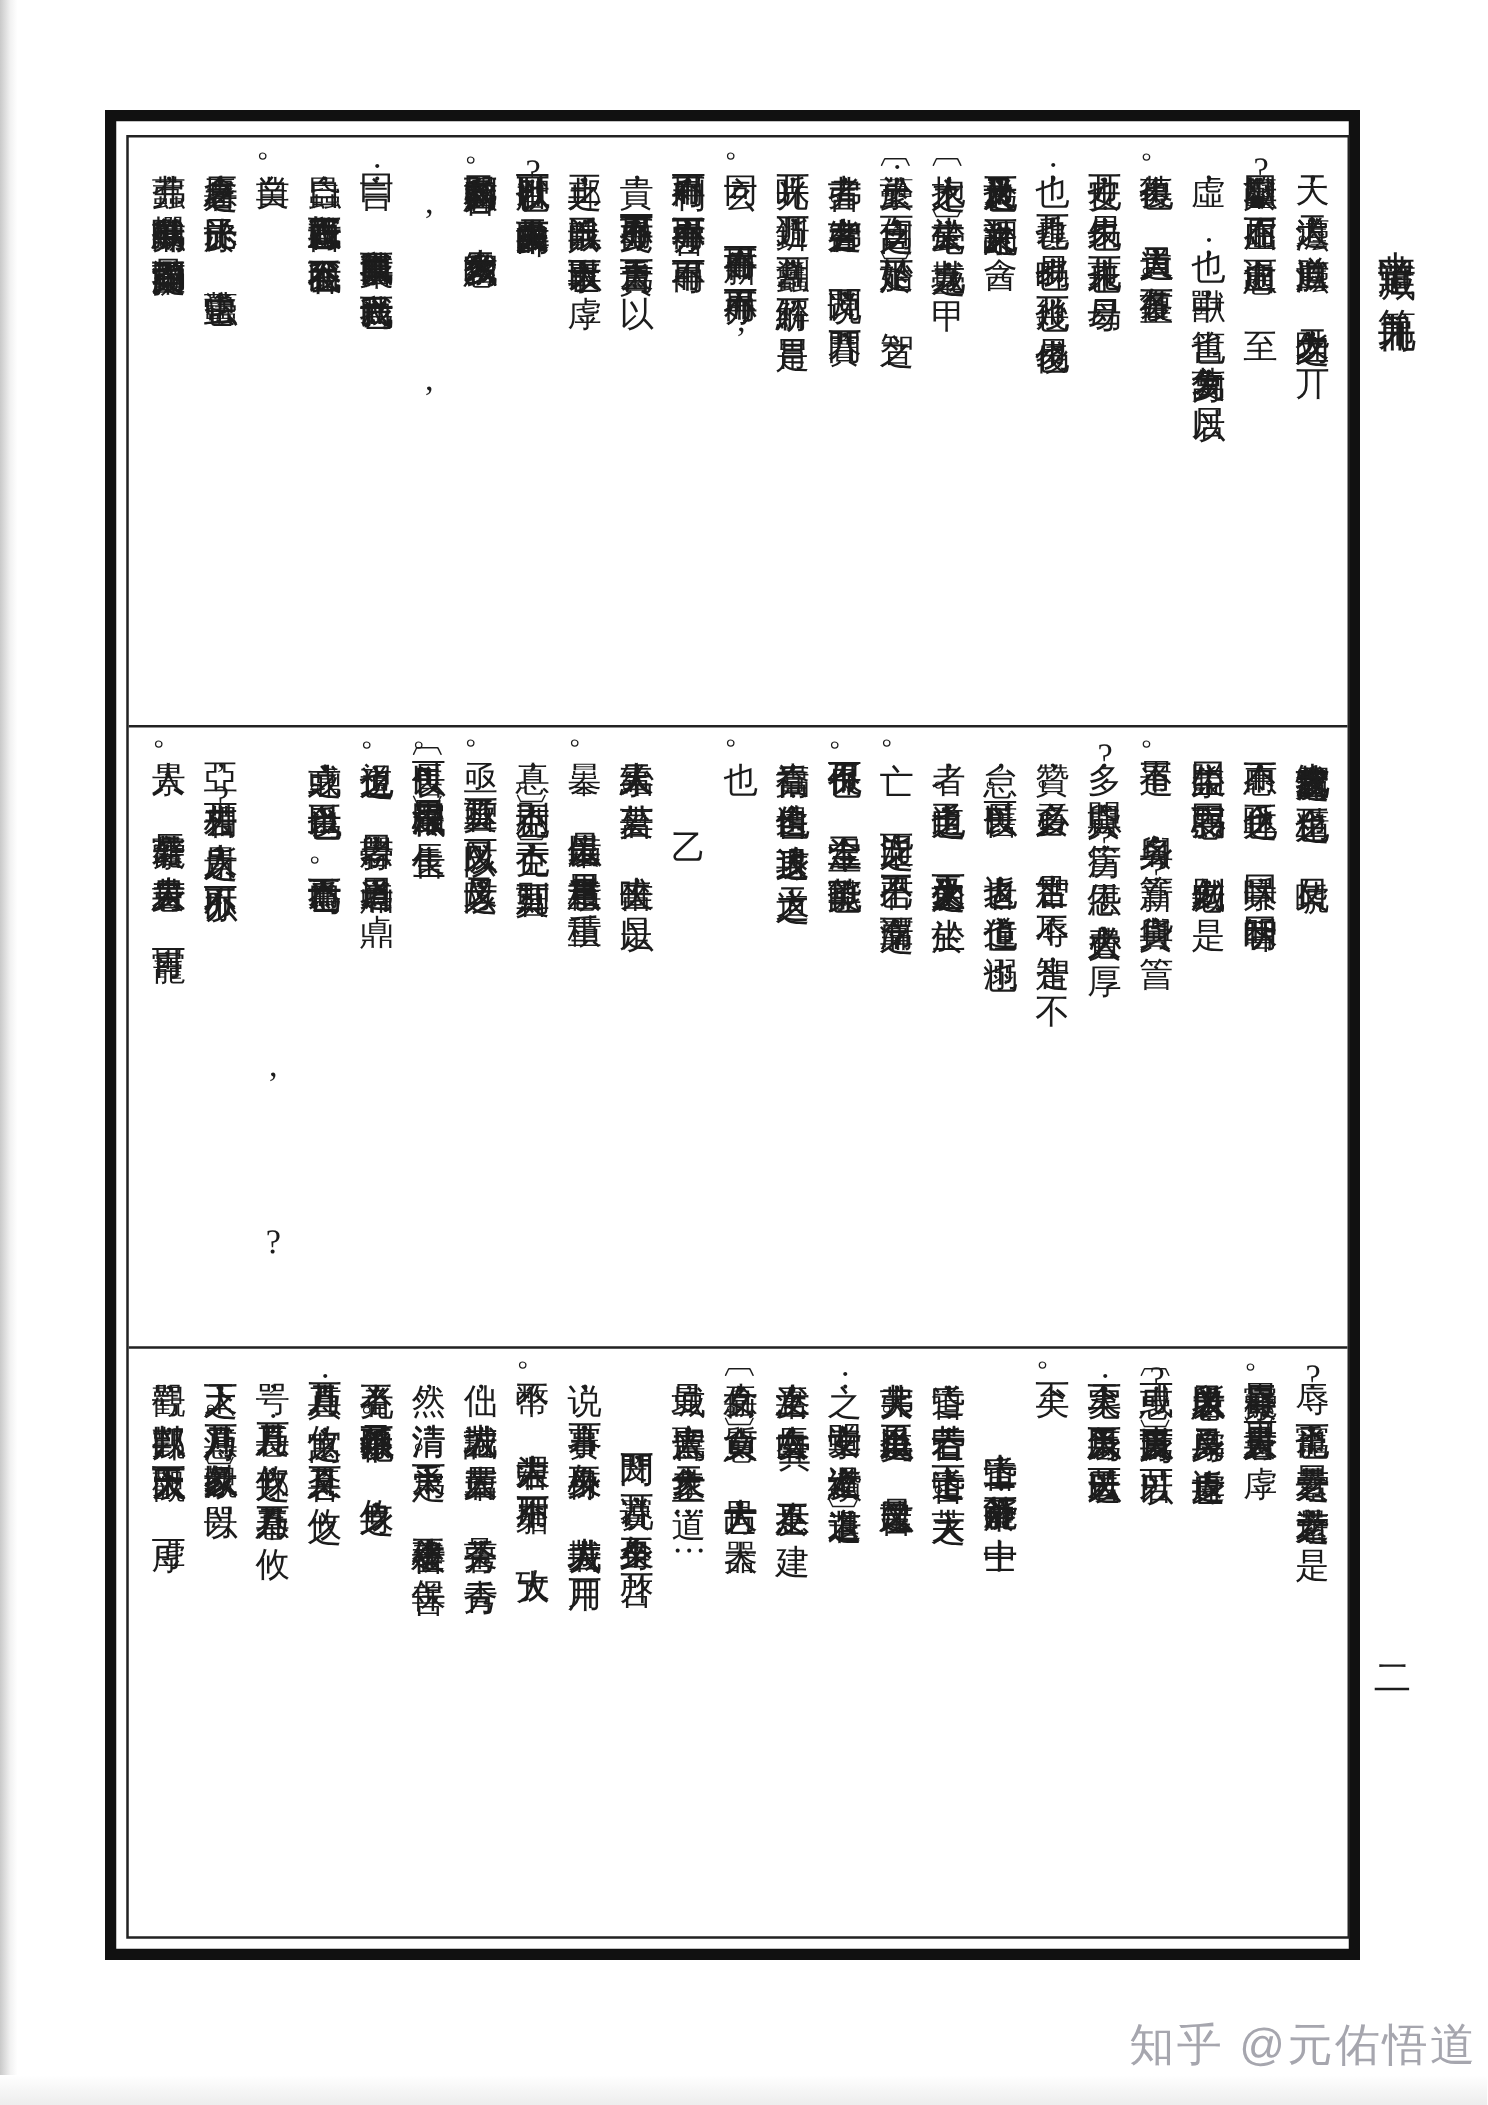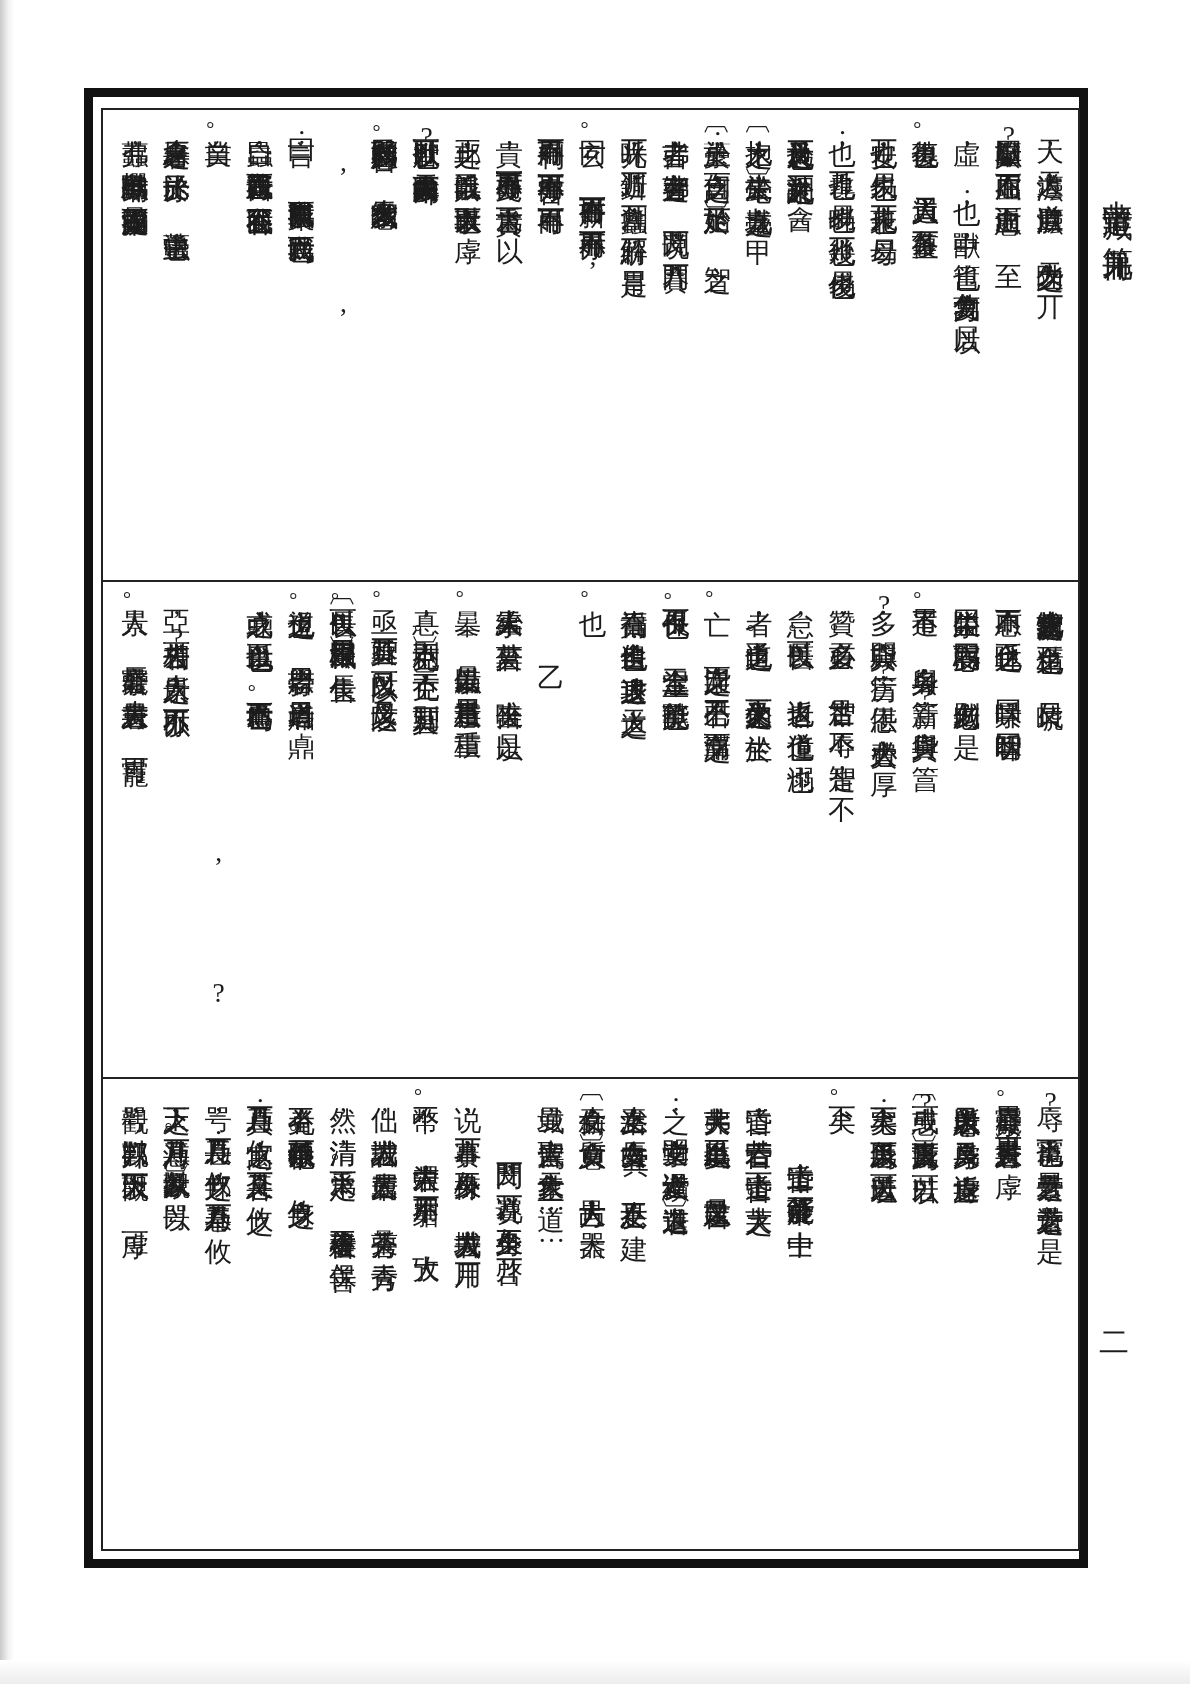--- a/index.html
+++ b/index.html
@@ -116,13 +116,14 @@
       <div class="col">然,清清,爲天下定。　善建者不柭,善保</div>
       <div class="col">者不兑,子孫以丌祭祀不中。　攸之身,</div>
       <div class="col">丌惪乃貞;攸之㝢,丌惪又舍;攸之</div>
       <div class="col">咢,丌惪乃長;攸之邦,丌惪乃奉;攸</div>
       <div class="col">之天下,〔丌惪乃溥。以彖觀〕彖,以咢</div>
       <div class="col">觀咢,以邦觀邦,以天下觀天下。　虖可</div>
     </div>
 
   <div class="margin-title">中華道藏　第九冊</div>
   <div class="folio">二</div>
+  <div class="watermark">知乎 @元佑悟道</div>
 </div>
 
 </body></html>

